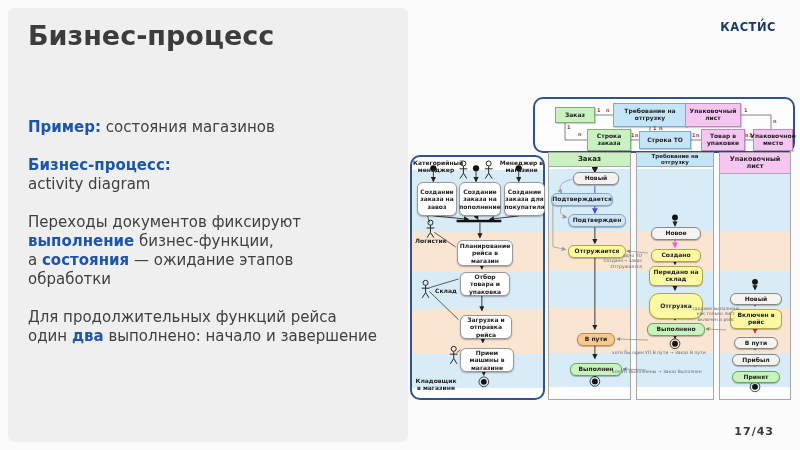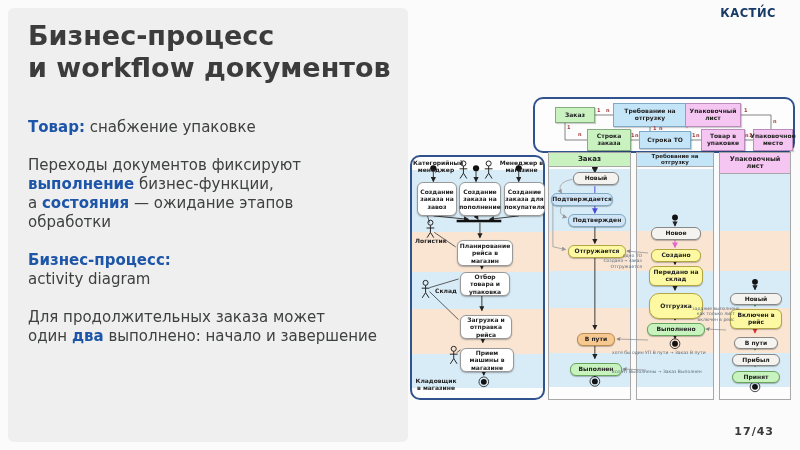--- a/index.html
+++ b/index.html
@@ -1,20 +1,20 @@
 <!DOCTYPE html>
 <html><head>
 <meta charset="utf-8">
 <style>
   html,body{margin:0;padding:0;background:#fff;}
   .slide{position:relative;width:800px;height:450px;background:#fbfbfb;overflow:hidden;
          font-family:"DejaVu Sans","Liberation Sans",sans-serif;color:#3f4040;}
   .left-bg{position:absolute;left:8px;top:8px;width:400px;height:434px;background:#efefef;border-radius:6px;}
   .title{position:absolute;left:28px;top:20px;font-size:27px;font-weight:bold;color:#3c3c3c;line-height:1.18;}
-  .logo{position:absolute;right:24px;top:6px;font-size:11.5px;font-weight:bold;color:#173a66;letter-spacing:.5px;}
+  .logo{position:absolute;right:24px;top:20px;font-size:11.5px;font-weight:bold;color:#173a66;letter-spacing:.5px;}
   .intro{position:absolute;left:28px;top:118px;width:372px;font-size:15px;line-height:19px;}
   .intro p{margin:0 0 19px 0;}
   .b-blue{color:#1d55a8;font-weight:bold;}
   .page-num{position:absolute;right:26px;top:425px;font-size:11px;font-weight:bold;color:#3a3a3a;letter-spacing:1px;}
 
   .panel{position:absolute;background:#fdfdfd;border:2px solid #30538f;border-radius:10px;box-sizing:border-box;}
   .col{position:absolute;background:#fdfdfd;border:1px solid #a8a8a8;box-sizing:border-box;}
   .col-header{position:absolute;left:0;right:0;top:0;display:flex;align-items:center;justify-content:center;
               font-weight:bold;color:#222;border-bottom:1px solid #a8a8a8;text-align:center;line-height:1.05;z-index:4;}
   .hdr-green{background:#c9f2c0;} .hdr-blue{background:#c4e5f8;} .hdr-pink{background:#f6c6f2;}
@@ -50,29 +50,28 @@
   .sync{position:absolute;left:0;top:0;width:800px;height:450px;z-index:5;pointer-events:none;}
 </style>
 </head>
 <body>
 
 <div class="slide">
   <div class="left-bg"></div>
 
   <div class="title">
     <span>Бизнес-процесс</span><br>
-    <span>и workflow документов</span>
   </div>
   <div class="logo">КАСТИ́С</div>
 
   <div class="intro">
-    <p><span class="b-blue">Товар:</span><span> снабжение упаковке</span></p>
+    <p><span class="b-blue">Пример:</span><span> состояния магазинов</span></p>
+    <p><span class="b-blue">Бизнес-процесс:</span><br><span>activity diagram</span></p>
     <p><span>Переходы документов фиксируют</span><br><span class="b-blue">выполнение</span><span> бизнес-функции,</span><br><span>а </span><span class="b-blue">состояния</span><span> — ожидание этапов</span><br><span>обработки</span></p>
-    <p><span class="b-blue">Бизнес-процесс:</span><br><span>activity diagram</span></p>
-    <p><span>Для продолжительных заказа может</span><br><span>один </span><span class="b-blue">два</span><span> выполнено: начало и завершение</span></p>
+    <p><span>Для продолжительных функций рейса</span><br><span>один </span><span class="b-blue">два</span><span> выполнено: начало и завершение</span></p>
   </div>
 
   <div class="panel" style="left:533px;top:97px;width:262px;height:56px;">
     <svg class="svgfill" viewBox="0 0 258 52">
       <g stroke="#666" stroke-width="0.8" fill="none">
         <path d="M60,16 H78"></path>
         <path d="M30,24 V41 H52"></path>
         <path d="M115,28 V32"></path>
         <path d="M96,41 H104"></path>
         <path d="M156,41 H166"></path>

